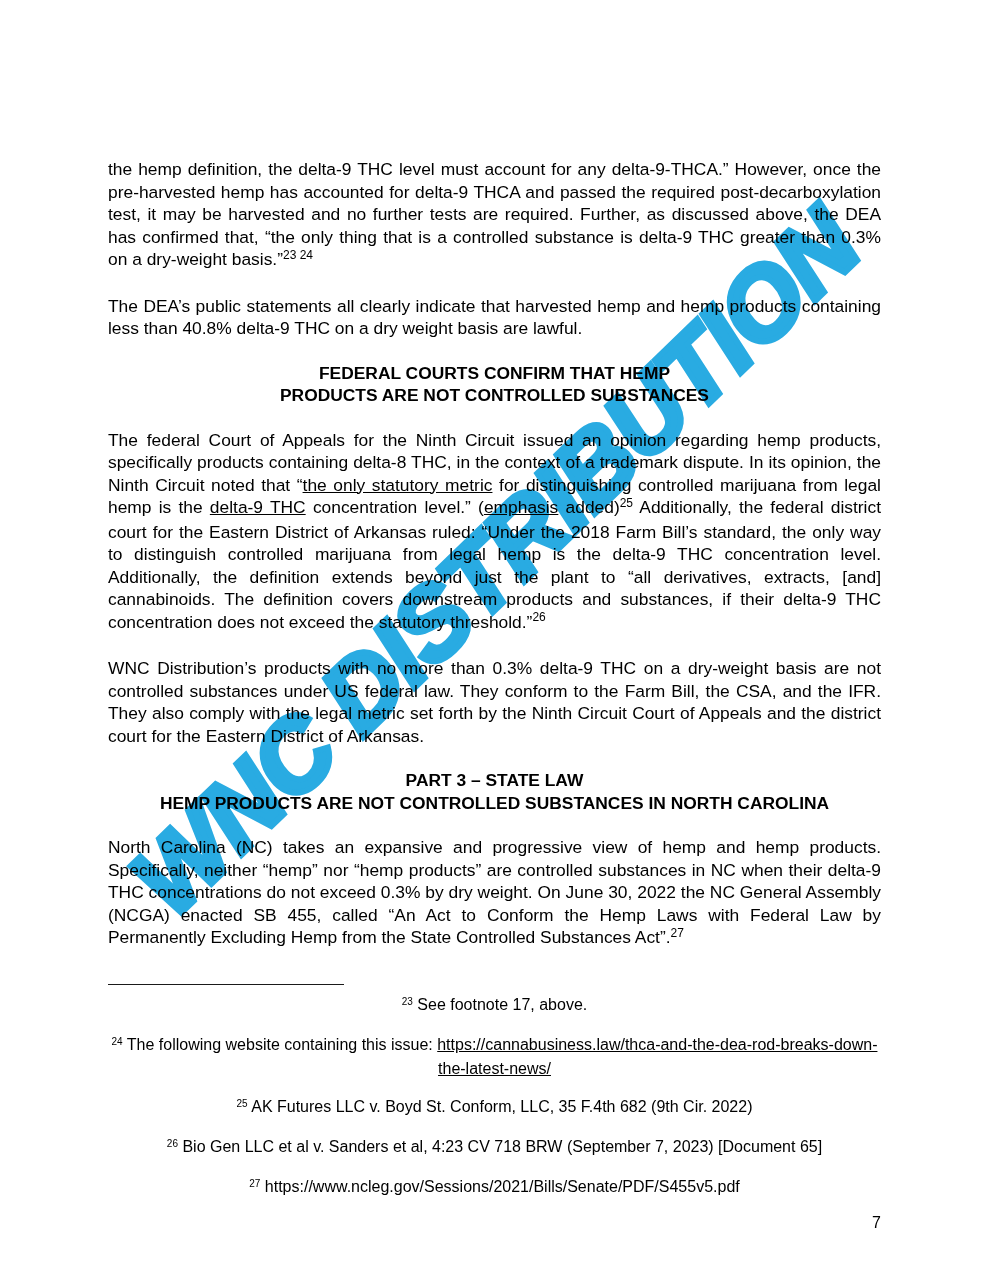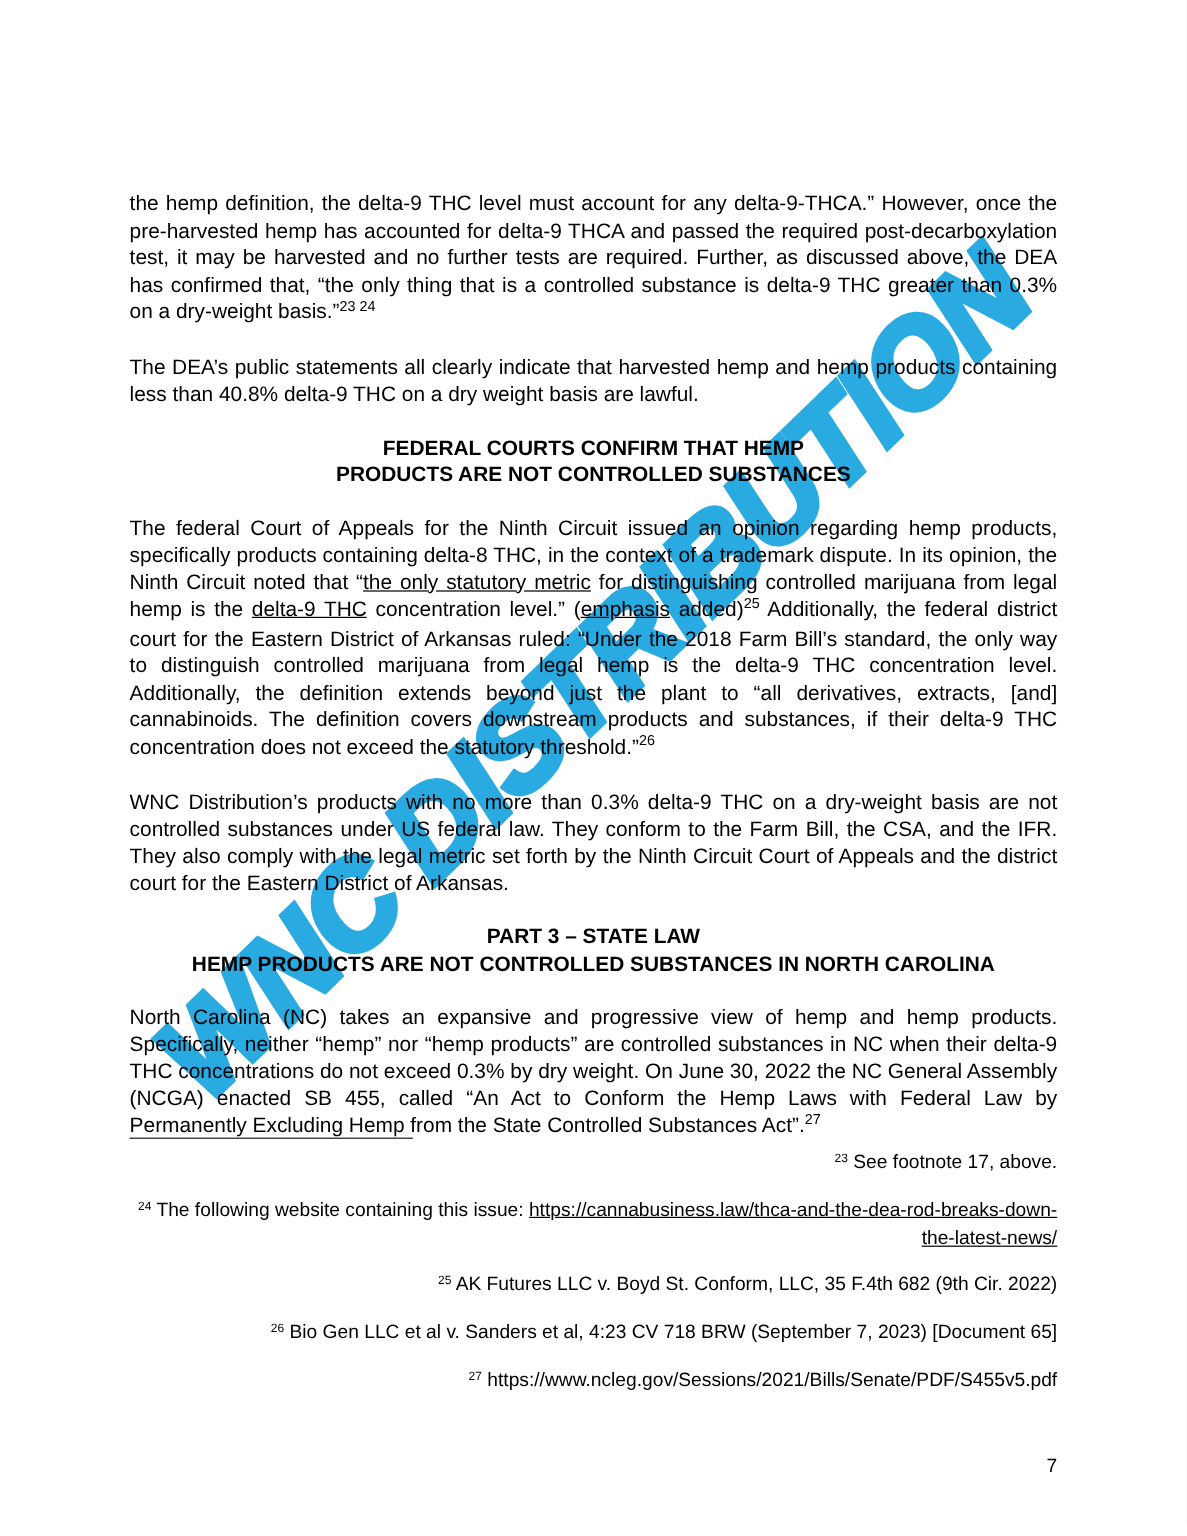--- a/index.html
+++ b/index.html
@@ -42,26 +42,26 @@
   }
   p.body { margin: 0 0 22px 0; text-align: justify; }
   .heading { margin: 0 0 22px 0; text-align: center; font-weight: bold; }
   .i  { }
   .iu { text-decoration: underline; }
   .sup { font-size: 12px; position: relative; top: -6.5px; }
   
   .footnotes {
     position: absolute;
     left: 108px;
-    top: 940px;
+    top: 976px;
     width: 773px;
     z-index: 1;
     font-size: 16px;
     line-height: 22px;
-    text-align: right;
+    text-align: center;
   }
   .fnrule {
     width: 236px;
     border: none;
     border-top: 1.7px solid #1a1a1a;
     margin: 8px 0 9px 0;
   }
   .fn { margin: 0 0 16px 0; }
   .fn .sup { font-size: 10px; top: -5px; }
   .link { text-decoration: underline; color: #000; cursor: pointer; }

